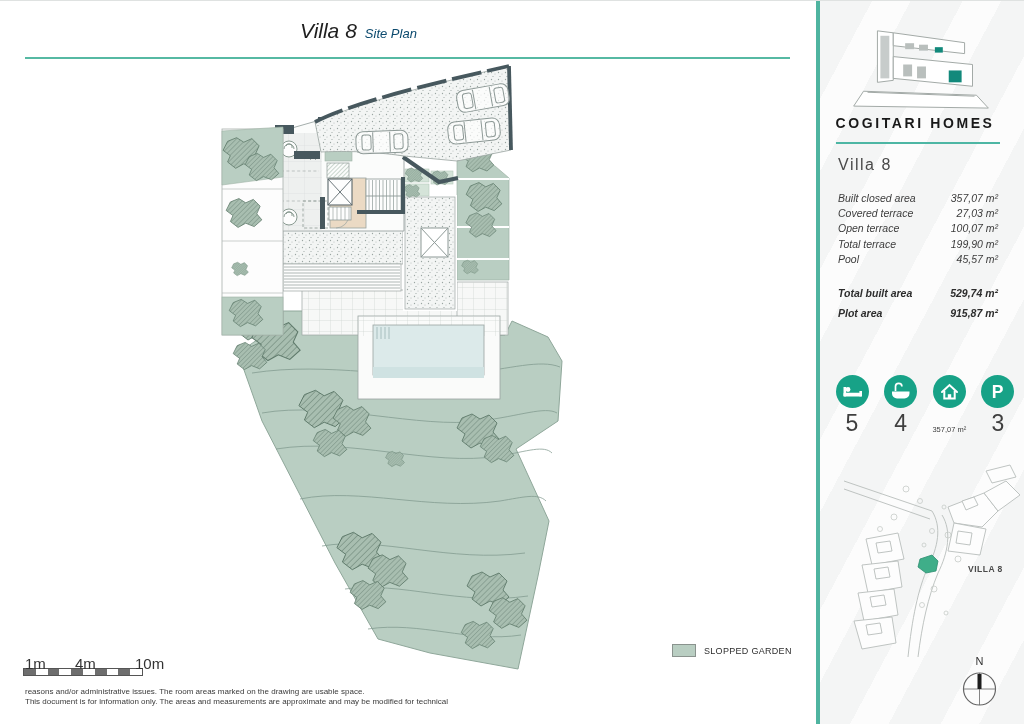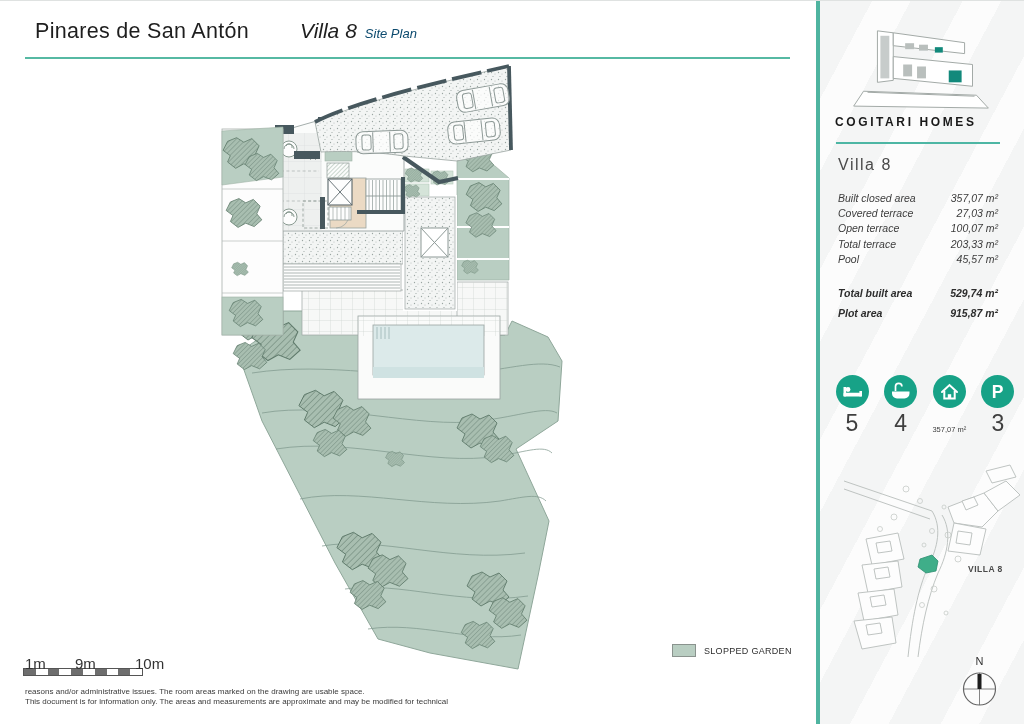--- a/index.html
+++ b/index.html
@@ -31,22 +31,22 @@
   .legend { position:absolute; left:672px; top:643px; display:flex; align-items:center; gap:8px; }
   .legend-swatch { width:24px; height:13px; background:#b9cec2; border:1px solid #8a938e; }
   .legend-label { font-size:9px; color:#2e2e2e; letter-spacing:.3px; }
 
   
   .sidebar-divider { position:absolute; left:816px; top:0; width:4px; height:724px; background:#4fb4a0; }
   .sidebar { position:absolute; left:820px; top:0; width:204px; height:724px; background:#f4f5f5; }
   .sidebar::before { content:""; position:absolute; inset:0; pointer-events:none;
      background:repeating-linear-gradient(118deg, rgba(255,255,255,0) 0 46px, rgba(255,255,255,.75) 46px 80px); }
   .logo-svg { position:absolute; left:26px; top:12px; width:152px; height:104px; }
-  .brand-name { position:absolute; left:15px; top:114px; width:184px; text-align:left;
-     font-size:12px; font-weight:bold; letter-spacing:2.6px; color:#191919; }
+  .brand-name { position:absolute; left:3px; top:114px; width:184px; text-align:center;
+     font-size:14px; font-weight:bold; letter-spacing:2.6px; color:#191919; }
   .brand-rule { position:absolute; left:16px; top:141px; width:164px; height:2px; background:#4db6a4; }
   .villa-title { position:absolute; left:18px; top:155px; font-size:16px; color:#4a4a4a; letter-spacing:1.5px; }
 
   .details { position:absolute; left:18px; top:190px; width:160px; font-size:10.5px; color:#3c3c3c;font-style:italic; }
   .detail-row { display:flex; justify-content:space-between; line-height:15.2px; }
   .totals { margin-top:17px; font-weight:bold; color:#2d2d2d; }
   .totals .detail-row { line-height:19.5px; }
 
   .stats { position:absolute; left:10px; top:374px; width:190px; display:flex; justify-content:space-between; }
   .stat { width:44px; display:flex; flex-direction:column; align-items:center; }
@@ -56,21 +56,20 @@
 
   .minimap-svg { position:absolute; left:16px; top:462px; width:184px; height:196px; }
   .north-svg { position:absolute; left:132px; top:652px; width:55px; height:62px; }
   .north-n { font-size:11px; fill:#333; }
 </style>
 </head>
 <body>
 
 <div class="page">
 
-  <div class="hdr-title">Pinares de San Antón</div>
   <div class="hdr-sub">
     <span class="hdr-villa">Villa 8</span>
     <span class="hdr-plan">Site Plan</span>
   </div>
   <div class="hdr-rule"></div>
 
   <svg class="plan-svg" viewBox="200 55 380 650">
     <defs>
       <pattern id="stipple" width="7" height="7" patternUnits="userSpaceOnUse">
         <rect width="7" height="7" fill="#f3f5f4"></rect>
@@ -244,21 +243,21 @@
       <use href="#tree" transform="translate(262,166) scale(0.8)"></use>
       <use href="#tree" transform="translate(244,212) scale(0.85)"></use>
       <use href="#tree" transform="translate(246,312) scale(0.8)"></use>
       <use href="#tree" transform="translate(240,268) scale(0.4)"></use>
     </g>
   </svg>
 
   <div class="scale-wrap">
     <div class="scale-labels">
       <span class="sl-0">1m</span>
-      <span class="sl-1">9m</span>
+      <span class="sl-1">4m</span>
       <span class="sl-2">10m</span>
     </div>
     <div class="scale-bar">
       <span></span>
         <span></span>
         <span></span>
         <span></span>
         <span></span>
       <span></span>
         <span></span>
@@ -310,21 +309,21 @@
       <div class="detail-row">
         <span>Covered terrace</span>
         <span>27,03 m²</span>
       </div>
       <div class="detail-row">
         <span>Open terrace</span>
         <span>100,07 m²</span>
       </div>
       <div class="detail-row">
         <span>Total terrace</span>
-        <span>203,33 m²</span>
+        <span>199,90 m²</span>
       </div>
       <div class="detail-row">
         <span>Pool</span>
         <span>45,57 m²</span>
       </div>
       <div class="totals">
         <div class="detail-row">
           <span>Total built area</span>
           <span>529,74 m²</span>
         </div>

